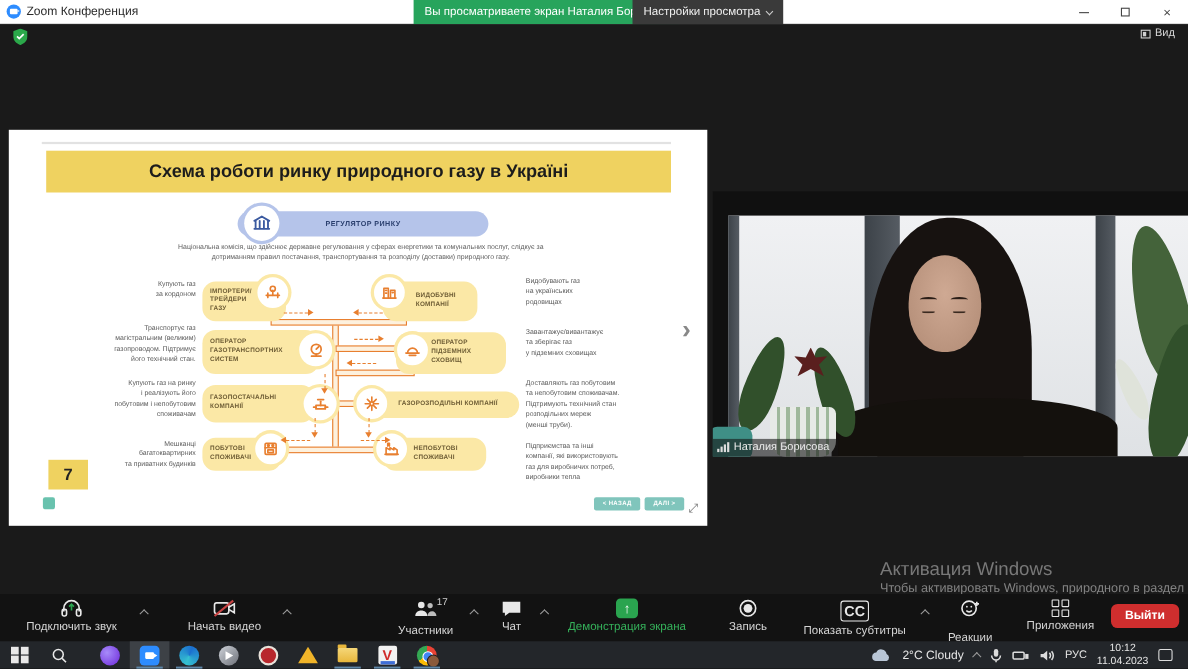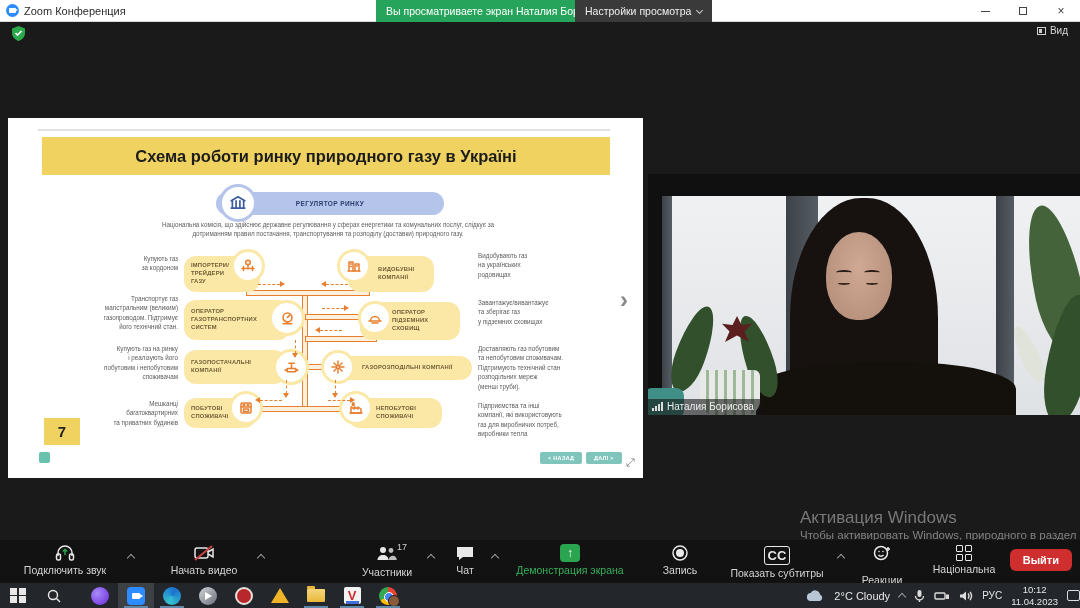--- a/index.html
+++ b/index.html
@@ -122,21 +122,21 @@
   .folder-ic::before { content:""; position:absolute; left:0; top:-3px; width:8px; height:3px; background:#e8b73c; border-radius:1px 1px 0 0; }
   .zoomapp-ic { width:18px; height:18px; border-radius:4px; background:#2d8cff; display:flex; align-items:center; justify-content:center; }
   .zoomapp-ic i { width:8px; height:6px; background:#fff; border-radius:1px; position:relative; display:block; }
   .zoomapp-ic i::after { content:""; position:absolute; right:-3px; top:1px; border-left:3px solid #fff; border-top:2px solid transparent; border-bottom:2px solid transparent; }
   .v-app { width:17px; height:17px; background:#f2f2f2; border-radius:2px; color:#d02b2b; font-weight:bold; font-size:13px;
     display:flex; align-items:center; justify-content:center; position:relative; }
   .v-app::after { content:""; position:absolute; bottom:0; left:2px; right:2px; height:3px; background:#3f6fd8; }
   .chrome-ic { width:18px; height:18px; border-radius:50%; background:conic-gradient(#ea4335 0 33%, #fbbc05 33% 66%, #34a853 66% 100%); position:relative; }
   .chrome-ic::before { content:""; position:absolute; left:5px; top:5px; width:8px; height:8px; background:#4285f4; border:1.5px solid #fff; border-radius:50%; }
   .chrome-ic::after { content:""; position:absolute; right:-3px; bottom:-2px; width:10px; height:10px; border-radius:50%; background:#8a5a3b; border:1px solid #222; }
-  .tray { margin-left:auto; display:flex; align-items:center; gap:9px; padding-right:0; color:#e6e6e6; font-size:11px; }
+  .tray { margin-left:auto; display:flex; align-items:center; gap:9px; padding-right:14px; color:#e6e6e6; font-size:11px; }
   .tray .small { font-size:10px; }
   .clock { text-align:center; font-size:9.5px; line-height:1.25; }
   .notif-ic { width:13px; height:11px; border:1.3px solid #dcdcdc; border-radius:2px; }
   .tray svg { stroke:#dcdcdc; fill:none; stroke-width:1.4; }
 </style>
 </head>
 <body>
 
 <div class="app">
 
@@ -456,21 +456,21 @@
       <span>Реакции</span>
     </div>
 
     <div class="zb-item" style="left:924px; width:80px;">
       <span class="apps-ic" style="margin-top:1px;">
           <i></i>
           <i></i>
           <i></i>
           <i></i>
         </span>
-      <span>Національна</span>
+      <span>Приложения</span>
     </div>
 
     <button class="leave-btn">Выйти</button>
   </div>
 
   <div class="taskbar">
     <div class="tb-ic">
         <span class="start-ic">
           <i></i>
           <i></i>

